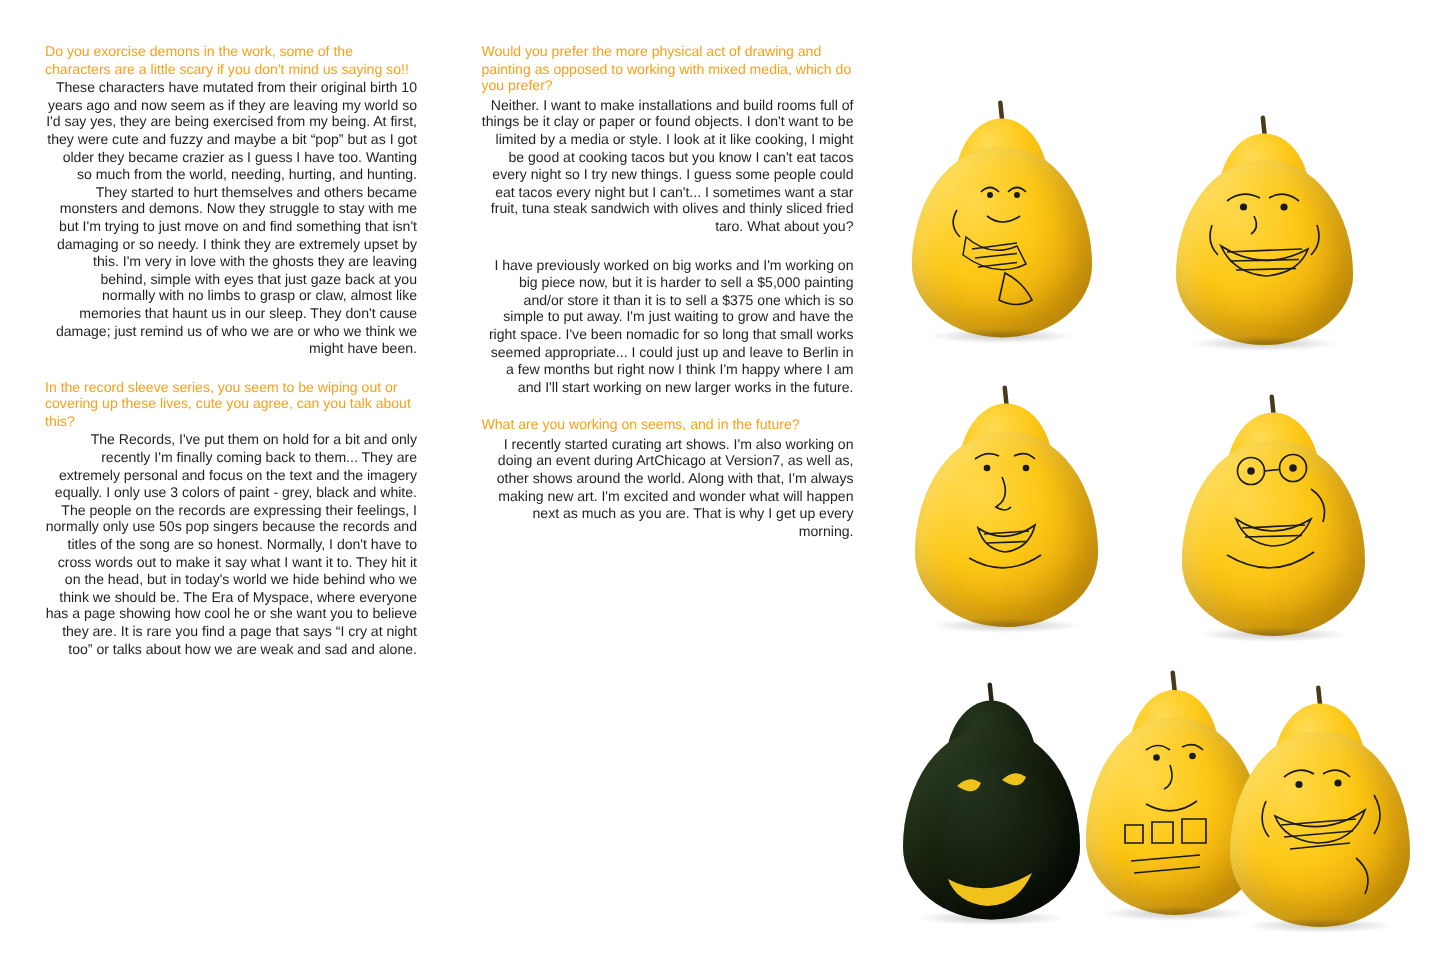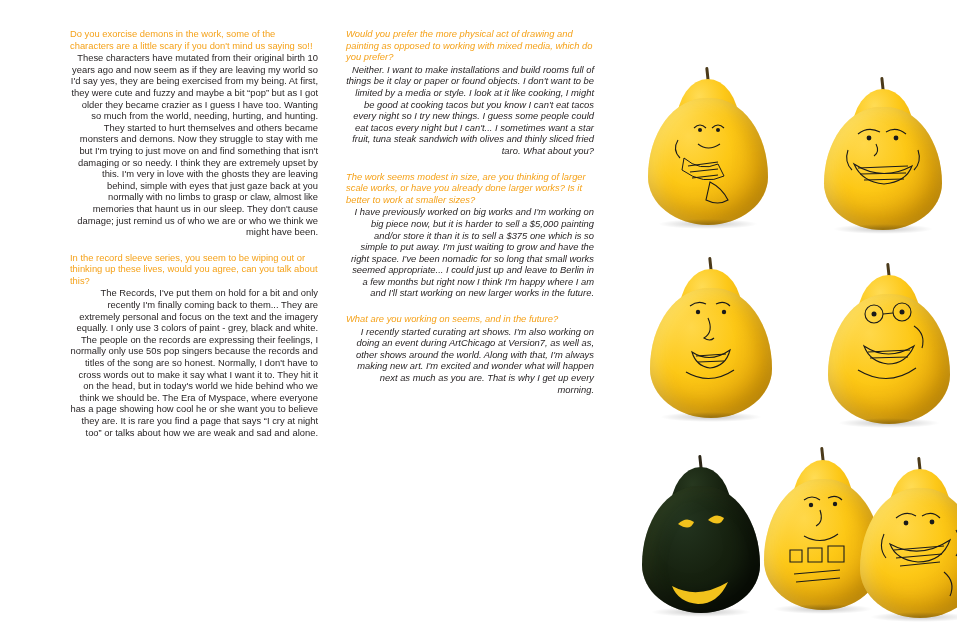--- a/index.html
+++ b/index.html
@@ -12,31 +12,30 @@
     height: 638px;
     font-family: "Liberation Sans", sans-serif;
     color: #231f20;
     overflow: hidden;
   }
   .page {
     position: relative;
     width: 820px;
     height: 638px;
     background: #ffffff;
-    margin-left: 40px;
   }
   .col {
     position: absolute;
     top: 28px;
     width: 248px;
     font-size: 9.4px;
     line-height: 11.6px;
   }
   .col-left { left: 30px; }
-  .col-mid { left: 306px; font-style: italic; }
+  .col-mid { left: 321px; }
 
   .q {
     color: #f5a21a;
     margin: 0 0 1px 0;
     font-size: 9.4px;
     line-height: 11.6px;
   }
   .a {
     color: #231f20;
     margin: 0 0 14px 0;
@@ -117,28 +116,27 @@
   .ink svg { width: 100%; height: 100%; display: block; }
 </style>
 </head>
 <body>
 
 <div class="page">
 
   <div class="col col-left">
     <p class="q">Do you exorcise demons in the work, some of the characters are a little scary if you don't mind us saying so!!</p>
     <p class="a">These characters have mutated from their original birth 10 years ago and now seem as if they are leaving my world so I'd say yes, they are being exercised from my being. At first, they were cute and fuzzy and maybe a bit “pop” but as I got older they became crazier as I guess I have too. Wanting so much from the world, needing, hurting, and hunting. They started to hurt themselves and others became monsters and demons. Now they struggle to stay with me but I'm trying to just move on and find something that isn't damaging or so needy. I think they are extremely upset by this. I'm very in love with the ghosts they are leaving behind, simple with eyes that just gaze back at you normally with no limbs to grasp or claw, almost like memories that haunt us in our sleep. They don't cause damage; just remind us of who we are or who we think we might have been.</p>
-    <p class="q">In the record sleeve series, you seem to be wiping out or thinking up these lives, would you agree, can you talk about this?</p>
+    <p class="q">In the record sleeve series, you seem to be wiping out or covering up these lives, cute you agree, can you talk about this?</p>
     <p class="a">The Records, I've put them on hold for a bit and only recently I'm finally coming back to them... They are extremely personal and focus on the text and the imagery equally. I only use 3 colors of paint - grey, black and white. The people on the records are expressing their feelings, I normally only use 50s pop singers because the records and titles of the song are so honest. Normally, I don't have to cross words out to make it say what I want it to. They hit it on the head, but in today's world we hide behind who we think we should be. The Era of Myspace, where everyone has a page showing how cool he or she want you to believe they are. It is rare you find a page that says “I cry at night too” or talks about how we are weak and sad and alone.</p>
   </div>
 
   <div class="col col-mid">
     <p class="q">Would you prefer the more physical act of drawing and painting as opposed to working with mixed media, which do you prefer?</p>
     <p class="a">Neither. I want to make installations and build rooms full of things be it clay or paper or found objects. I don't want to be limited by a media or style. I look at it like cooking, I might be good at cooking tacos but you know I can't eat tacos every night so I try new things. I guess some people could eat tacos every night but I can't... I sometimes want a star fruit, tuna steak sandwich with olives and thinly sliced fried taro. What about you?</p>
-    <p class="q">The work seems modest in size, are you thinking of larger scale works, or have you already done larger works? Is it better to work at smaller sizes?</p>
     <p class="a">I have previously worked on big works and I'm working on big piece now, but it is harder to sell a $5,000 painting and/or store it than it is to sell a $375 one which is so simple to put away. I'm just waiting to grow and have the right space. I've been nomadic for so long that small works seemed appropriate... I could just up and leave to Berlin in a few months but right now I think I'm happy where I am and I'll start working on new larger works in the future.</p>
     <p class="q">What are you working on seems, and in the future?</p>
     <p class="a">I recently started curating art shows. I'm also working on doing an event during ArtChicago at Version7, as well as, other shows around the world. Along with that, I'm always making new art. I'm excited and wonder what will happen next as much as you are. That is why I get up every morning.</p>
   </div>
 
   <div class="gallery">
 
     <div class="pear-cell" style="left:20px; top:30px; width:120px; height:155px;">
       <div class="pear">
         <span class="stem"></span>

